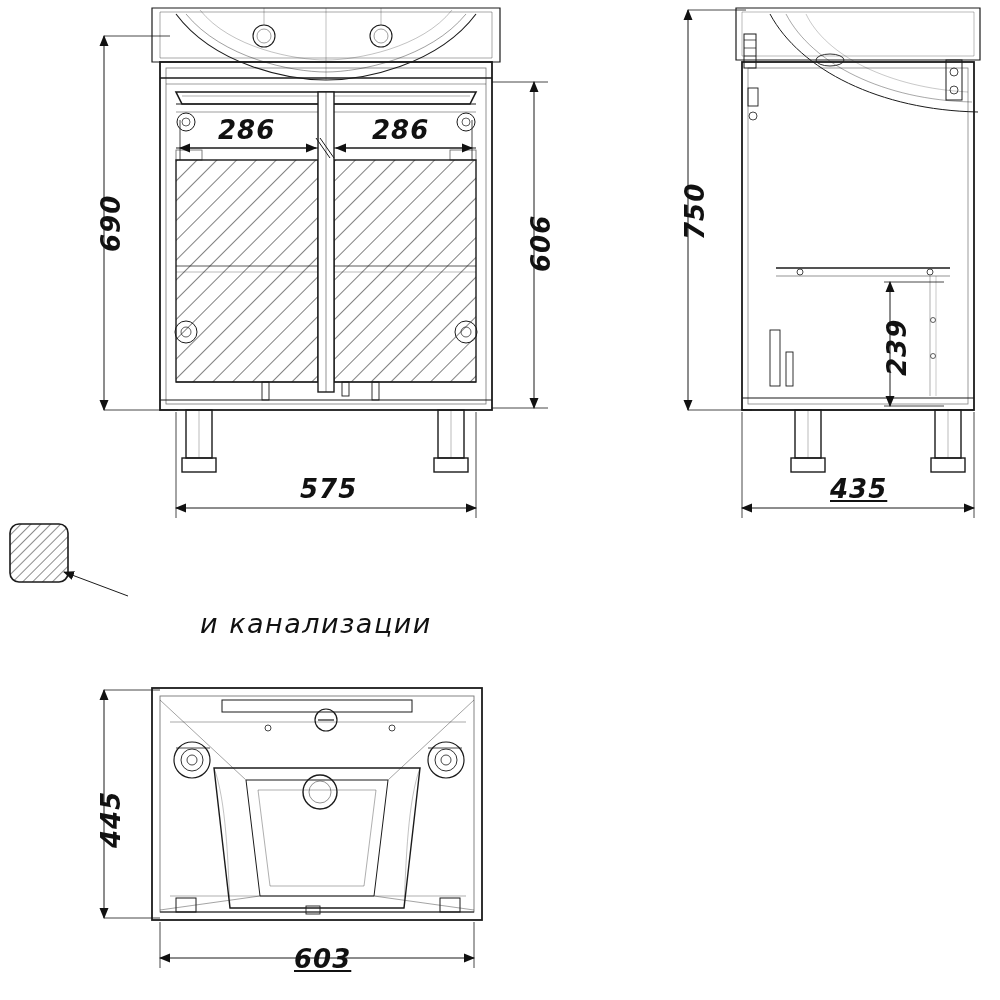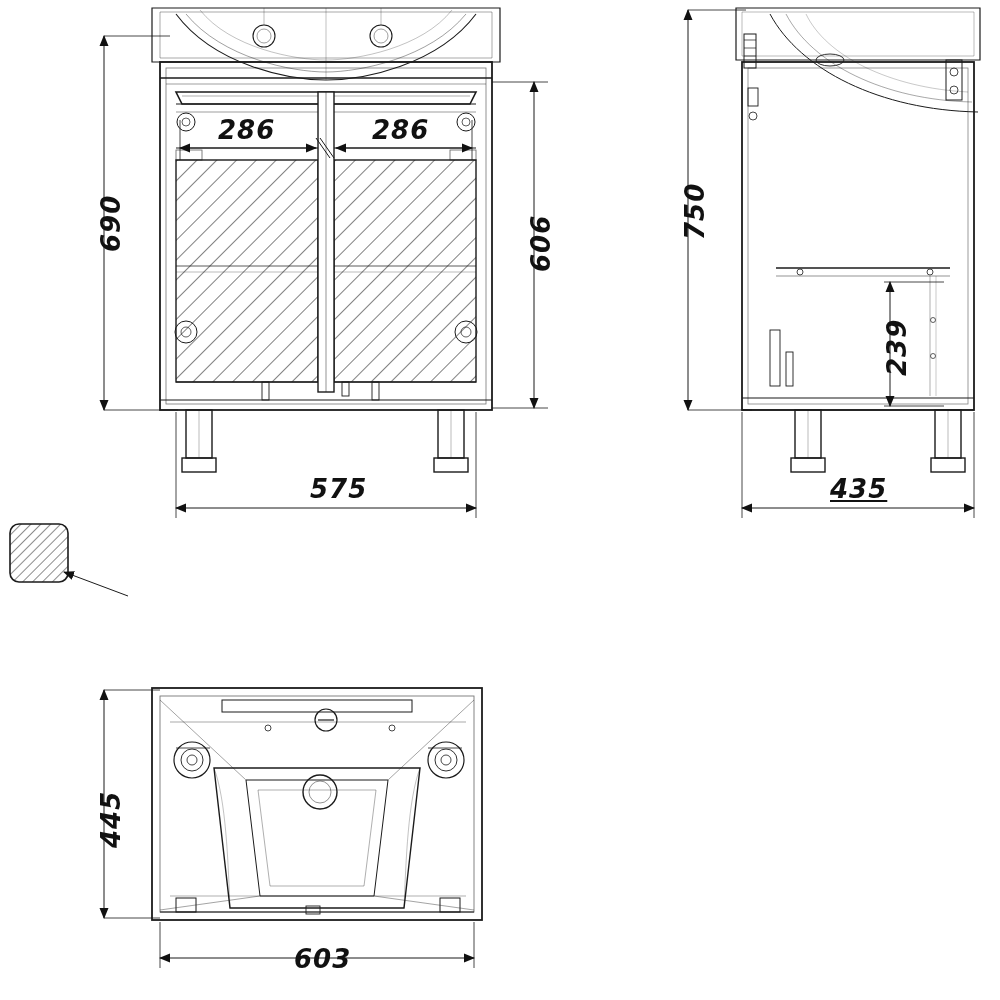--- a/index.html
+++ b/index.html
@@ -290,26 +290,27 @@
   </svg>
 
   <div class="dim-text vert" style="left:96px; top:252px; transform: rotate(-90deg);">690</div>
 
   <div class="dim-text vert" style="left:526px; top:272px; transform: rotate(-90deg);">606</div>
 
   <div class="dim-text" style="left:218px; top:115px;">286</div>
 
   <div class="dim-text" style="left:372px; top:115px;">286</div>
 
-  <div class="dim-text" style="left:310px; top:474px;text-align:right;">575</div>
+  <div class="dim-text" style="left:300px; top:474px;text-align:right;">575</div>
 
   <div class="dim-text vert" style="left:680px; top:240px; transform: rotate(-90deg);">750</div>
 
   <div class="dim-text vert" style="left:882px; top:376px; transform: rotate(-90deg);">239</div>
 
   <div class="dim-text" style="left:830px; top:474px;text-decoration:underline;">435</div>
 
   <div class="dim-text vert" style="left:96px; top:848px; transform: rotate(-90deg);">445</div>
 
-  <div class="dim-text" style="left:294px; top:944px;">603</div>
-
+  <div class="dim-text" style="left:294px; top:944px;text-decoration:underline;">603</div>
+
+  <div class="note-text" style="left:200px; top:608px;">и канализации</div>
 
 </div>
 
 </body></html>

